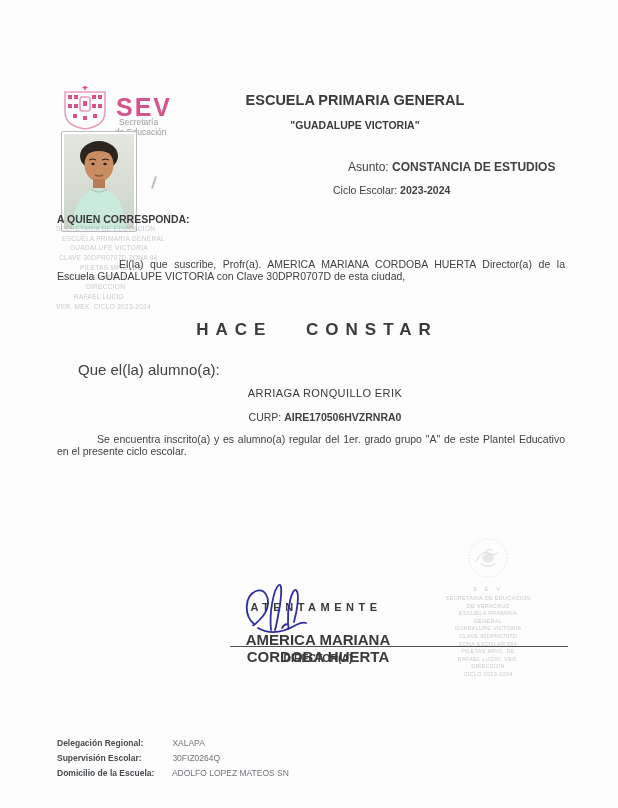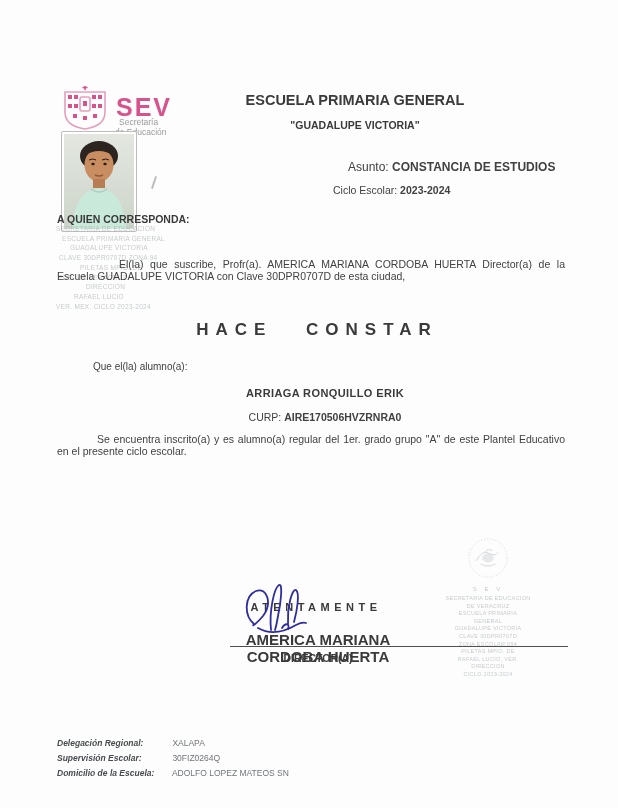--- a/index.html
+++ b/index.html
@@ -22,22 +22,22 @@
   .school-name{left:235px;top:119px;width:240px;text-align:center;font-size:10.5px;font-weight:bold;color:#3a3a3a;}
   .subject-line{left:348px;top:160px;font-size:12px;}
   .cycle-line{left:333px;top:184px;font-size:10.5px;}
   
   .salutation{left:57px;top:213px;font-size:10.5px;font-weight:bold;color:#3a3a3a;}
   .para{left:57px;width:508px;font-size:10.5px;line-height:12.4px;text-align:justify;margin:0;}
   .p1{top:258px;text-indent:62px;}
   .p2{top:433px;text-indent:40px;}
   .p3{top:479px;text-indent:40px;}
   .hace{left:107px;top:320px;width:420px;text-align:center;font-size:17px;font-weight:bold;color:#3a3a3a;letter-spacing:7px;word-spacing:22px;}
-  .student-intro{left:93px;top:361px;font-size:10px;}
-  .student-name{left:160px;top:387px;width:330px;text-align:center;font-size:11px;font-weight:bold;color:#3a3a3a;letter-spacing:.4px;}
+  .student-intro{left:78px;top:361px;font-size:15px;}
+  .student-name{left:160px;top:387px;width:330px;text-align:center;font-size:11px;font-weight:normal;color:#3a3a3a;letter-spacing:.4px;}
   .curp-line{left:160px;top:411px;width:330px;text-align:center;font-size:10.5px;}
   
   .left-stamp{left:56px;top:224px;width:170px;font-size:6.5px;line-height:9.7px;color:#9aa0a6;letter-spacing:.3px;opacity:.55;filter:blur(.35px);}
   .left-stamp div:nth-child(2){margin-left:6px;}
   .left-stamp div:nth-child(3){margin-left:14px;}
   .left-stamp div:nth-child(4){margin-left:3px;}
   .left-stamp div:nth-child(5){margin-left:24px;}
   .left-stamp div:nth-child(6){margin-left:2px;}
   .left-stamp div:nth-child(7){margin-left:30px;}
   .left-stamp div:nth-child(8){margin-left:18px;}
@@ -46,21 +46,21 @@
   .right-seal .seal-acronym{font-size:6px;letter-spacing:3px;margin:2px 0 3px 0;}
   .right-seal .seal-lines{font-size:5.5px;line-height:7.6px;letter-spacing:.3px;}
   
   .atentamente{left:216px;top:565px;width:200px;text-align:center;font-size:11px;font-weight:bold;color:#3a3a3a;letter-spacing:4.5px;margin-top:36px;}
   .signature-svg{left:238px;top:578px;}
   .signer-name{left:228px;top:631px;width:180px;text-align:center;font-size:15px;font-weight:bold;color:#3a3a3a;}
   .sign-rule{left:230px;top:646px;width:338px;border-top:1.4px solid #4f4f4f;height:0;}
   .signer-role{left:228px;top:652px;width:180px;text-align:center;font-size:10.5px;font-weight:bold;color:#3a3a3a;}
   
   .footer{left:57px;top:736px;font-size:8.5px;line-height:15px;}
-  .footer .lbl{display:inline-block;width:113px;font-weight:bold;color:#474b4f;font-style:italic;}
+  .footer .lbl{display:inline-block;width:113px;font-weight:bold;color:#474b4f;}
   .footer .val{color:#70757a;}
 </style>
 </head>
 <body>
 
 <div class="page">
 
   <div class="abs" style="left:61px;top:84px;width:52px;height:48px;">
     <svg width="52" height="48" viewBox="0 0 52 48">
       <g stroke="#e79ebd" fill="none" stroke-width="1.6">

